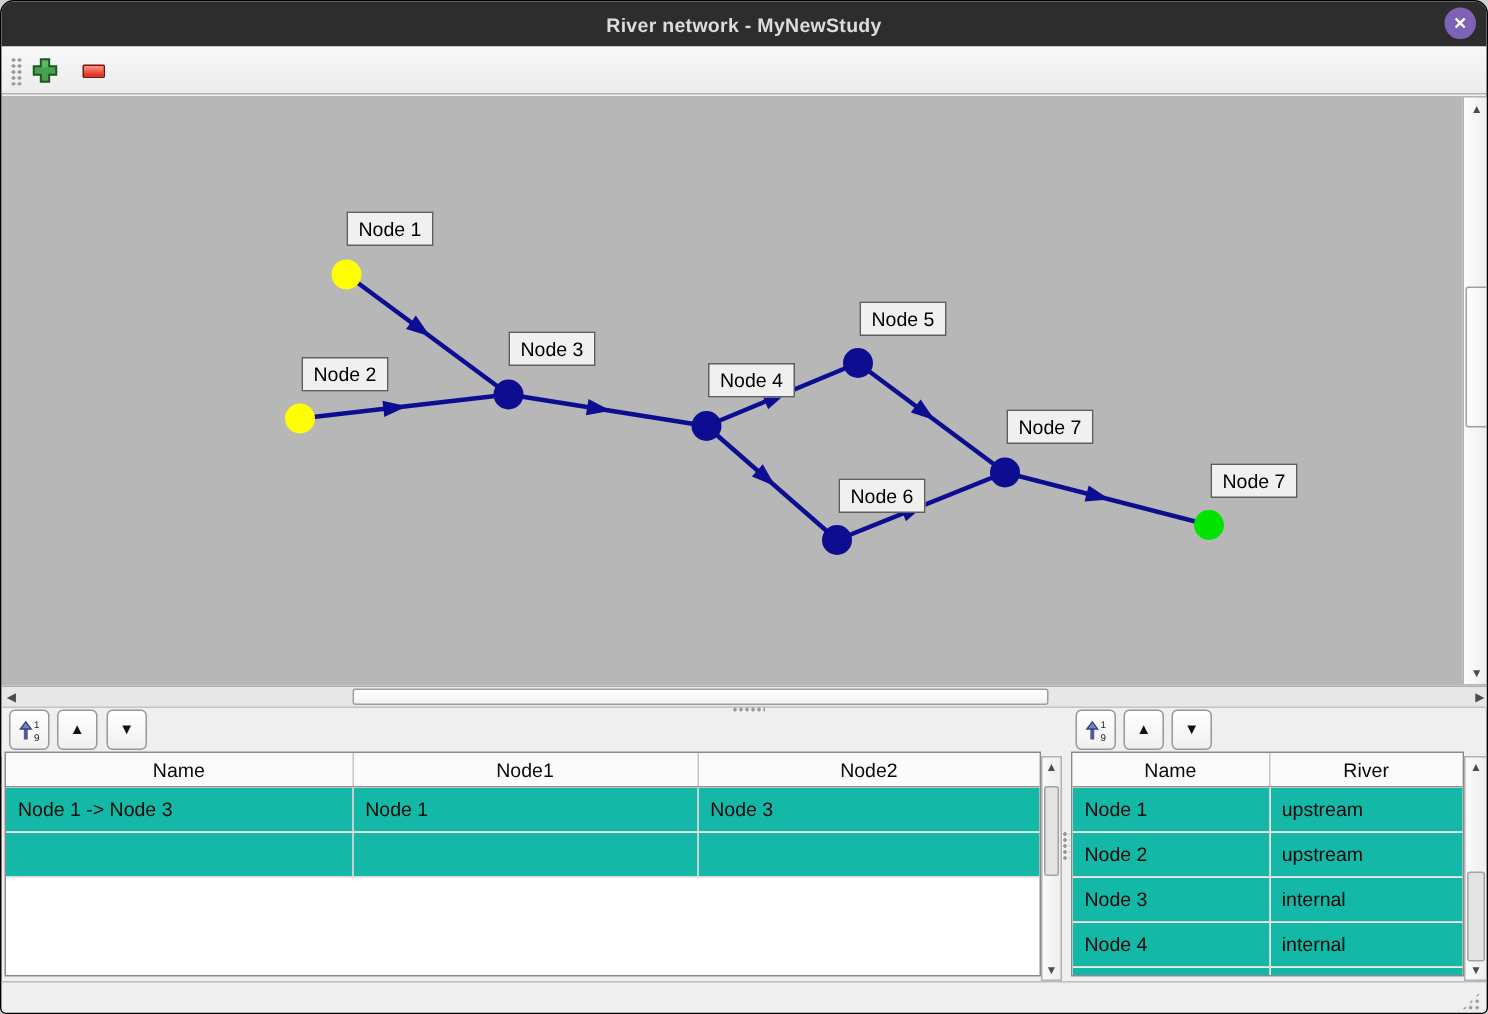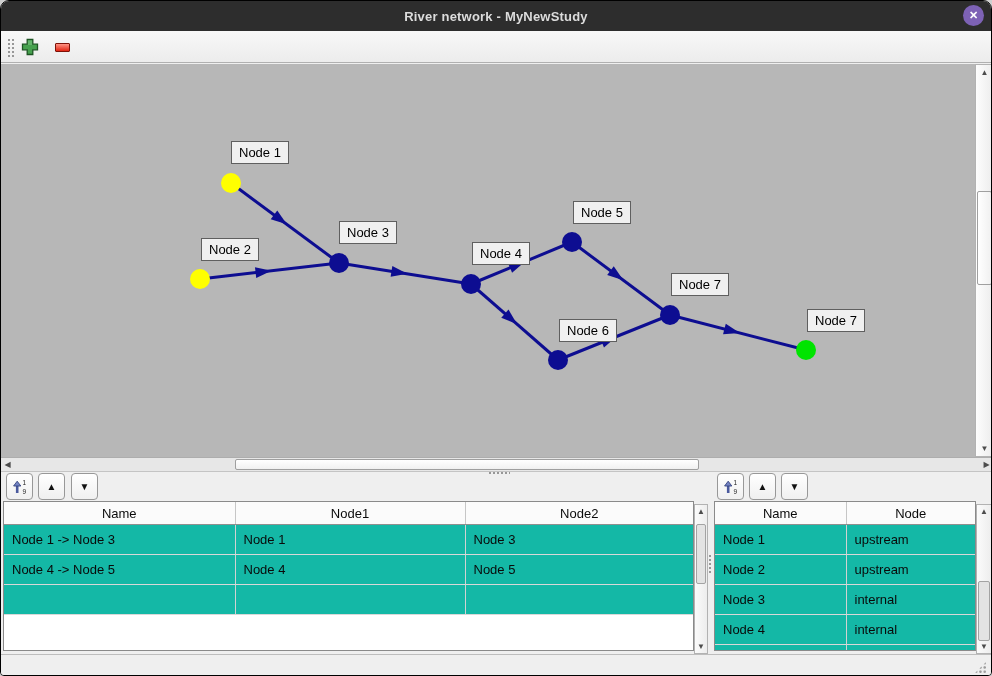--- a/index.html
+++ b/index.html
@@ -197,25 +197,20 @@
             <th>Node2</th>
           </tr>
         </thead>
       <tbody id="branches-body">
           <tr>
             <td>Node 1 -&gt; Node 3</td>
             <td>Node 1</td>
             <td>Node 3</td>
           </tr>
           <tr>
-            <td>Node 4 -&gt; Node 5</td>
-            <td>Node 4</td>
-            <td>Node 5</td>
-          </tr>
-          <tr>
             <td></td>
             <td></td>
             <td></td>
           </tr>
         </tbody>
     </table>
   </div>
   <div class="tbl-scroll left-scroll">
     <div class="sb-arrow" style="top:0;">▲</div>
     <div class="tbl-thumb" style="top:19px;height:58px;"></div>
@@ -226,21 +221,21 @@
 
   <div class="table-box right-box">
     <table>
       <colgroup>
           <col style="width:131px">
           <col>
         </colgroup>
       <thead id="nodes-head">
           <tr>
             <th>Name</th>
-            <th>Node</th>
+            <th>River</th>
           </tr>
         </thead>
       <tbody id="nodes-body">
           <tr>
             <td>Node 1</td>
             <td>upstream</td>
           </tr>
           <tr>
             <td>Node 2</td>
             <td>upstream</td>

